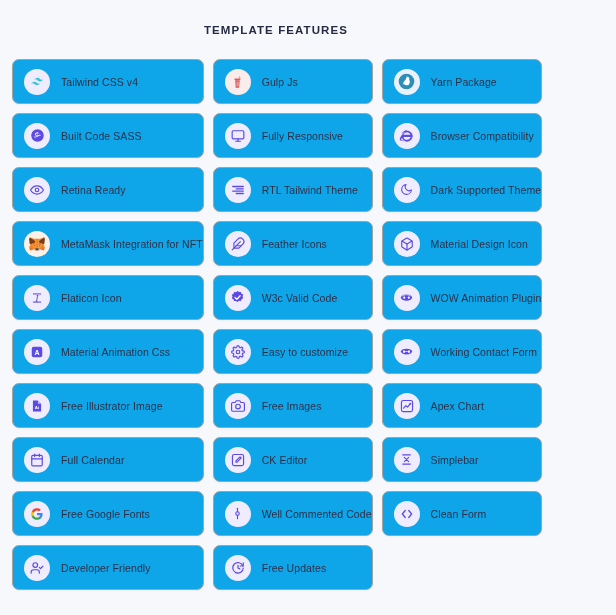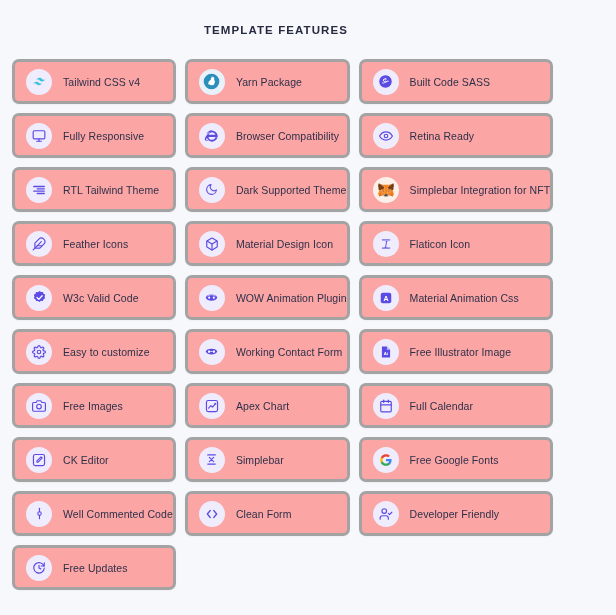--- a/index.html
+++ b/index.html
@@ -26,22 +26,22 @@
     padding-bottom: 23px;
     text-transform: uppercase;
   }
   .grid {
     display: grid;
     grid-template-columns: repeat(3, 1fr);
     column-gap: 9px;
     row-gap: 9px;
   }
   .feature-card {
-    background: #fca5a5;
-    border: 3px solid #a3a3a3;
+    background: #0ea5e9;
+    border: 1px solid #a3a3a3;
     border-radius: 7px;
     height: 45px;
     display: flex;
     align-items: center;
     padding-left: 11px;
     box-shadow: 0 1px 2px rgba(20, 24, 60, 0.035);
   }
   .icon-wrap {
     width: 26px;
     height: 26px;
@@ -74,20 +74,31 @@
   <div class="page-title">TEMPLATE FEATURES</div>
 
   <div class="grid">
       <div class="feature-card">
         <span class="icon-wrap tone-plain">
           <svg width="15" height="15" viewBox="0 0 24 24">
             <path d="M12 6c-2.7 0-4.4 1.35-5 4 .9-1.2 1.95-1.65 3.15-1.35.68.17 1.17.66 1.71 1.21C12.74 10.75 13.75 11.8 16 11.8c2.7 0 4.4-1.35 5-4-.9 1.2-1.95 1.65-3.15 1.35-.68-.17-1.17-.66-1.71-1.21C15.26 7.05 14.25 6 12 6zM7 12.2c-2.7 0-4.4 1.35-5 4 .9-1.2 1.95-1.65 3.15-1.35.68.17 1.17.66 1.71 1.21C7.74 16.95 8.75 18 11 18c2.7 0 4.4-1.35 5-4-.9 1.2-1.95 1.65-3.15 1.35-.68-.17-1.17-.66-1.71-1.21C10.26 13.25 9.25 12.2 7 12.2z" fill="#3bc3de"></path>
           </svg>
         </span>
         <span class="feature-label">Tailwind CSS v4</span>
+      </div>
+      <div class="feature-card">
+        <span class="icon-wrap tone-red">
+          <svg width="14" height="14" viewBox="0 0 24 24">
+            <path d="M14 2.5l1.6 3.2" stroke="#d94f4f" stroke-width="1.2" fill="none"></path>
+            <rect x="6" y="6" width="10" height="2.6" rx="0.6" fill="#e05a5a"></rect>
+            <path d="M7 9.2h8l-1 11.6a1 1 0 0 1-1 .9h-4a1 1 0 0 1-1-.9z" fill="#d94f4f"></path>
+            <path d="M8.2 11h1.1v8.5H8.2zm2.3 0h1.1v8.5h-1.1zm2.3 0h1.1v8.5h-1.1z" fill="#f1dede" opacity="0.8"></path>
+          </svg>
+        </span>
+        <span class="feature-label">Gulp Js</span>
       </div>
       <div class="feature-card">
         <span class="icon-wrap tone-blue">
           <svg width="17" height="17" viewBox="0 0 24 24">
             <circle cx="12" cy="12" r="11" fill="#2c8ebb"></circle>
             <path d="M13.9 6.1c-.5-.9-1.2-1.6-1.4-1.5-.2.1-.3 1-.1 1.9-.7.4-1.2 1.1-1.4 1.9-.1.4-.1.9 0 1.3-1.1.7-2.6 1.9-2.9 2.6-.4.9-.9 3.2-.6 3.7.3.4 1.2.2 1.8-.2.2.4.6.8 1 1 .9.4 4.3.5 5-.1.4-.3.5-1 .4-1.6.6-.6 1.1-1.5 1.1-2.4 0-1.1-.5-2.4-1.1-3.2.3-1.1.3-2.3 0-3-.2-.5-1-.6-1.8-.4z" fill="#ffffff"></path>
           </svg>
         </span>
         <span class="feature-label">Yarn Package</span>
       </div>
@@ -173,21 +184,21 @@
             <path d="M7.7 14.4l.1 1.9 2.3 1.8.4-.3-.5-2.7z" fill="#f6851b"></path>
             <path d="M14.2 20.6v-.8l-.2-.2h-4l-.2.2v.8l-2.5-1.3.9.7 1.8 1.2h4.1l1.8-1.2.9-.7z" fill="#c0ad9e"></path>
             <path d="M14 18l-.4-.3h-3.2L10 18l-.2 1.8.2-.2h4l.2.2z" fill="#161616"></path>
             <path d="M21.9 9.2l.7-3.2-1-3-7.6 5.6 2.9 2.5 4.2 1.2.9-1.1-.4-.3.6-.6-.5-.4.6-.5z" fill="#763d16"></path>
             <path d="M1.4 6l.7 3.2-.4.3.6.5-.5.4.6.6-.4.3.9 1.1 4.2-1.2 2.9-2.5L2.4 3z" fill="#763d16"></path>
             <path d="M20.9 12.3l-4.2-1.2 1.3 1.9-1.9 3.7 2.5-.1h3.7z" fill="#f6851b"></path>
             <path d="M7.3 11.1l-4.2 1.2-1.4 4.3h3.7l2.5.1-1.9-3.7z" fill="#f6851b"></path>
             <path d="M13.8 12.8l.3-4.5 1.2-3.3H8.7l1.2 3.3.3 4.5.1 1.4v3.5h3.2v-3.5z" fill="#f6851b"></path>
           </svg>
         </span>
-        <span class="feature-label">Simplebar Integration for NFT</span>
+        <span class="feature-label">MetaMask Integration for NFT</span>
       </div>
       <div class="feature-card">
         <span class="icon-wrap tone-plain">
           <svg width="14" height="14" viewBox="0 0 24 24" fill="none" stroke="#5b4ae3" stroke-width="2" stroke-linecap="round" stroke-linejoin="round">
             <path d="M20.24 12.24a6 6 0 0 0-8.49-8.49L5 10.5V19h8.5z"></path>
             <line x1="16" y1="8" x2="2" y2="22"></line>
             <line x1="17.5" y1="15" x2="9" y2="15"></line>
           </svg>
         </span>
         <span class="feature-label">Feather Icons</span>

